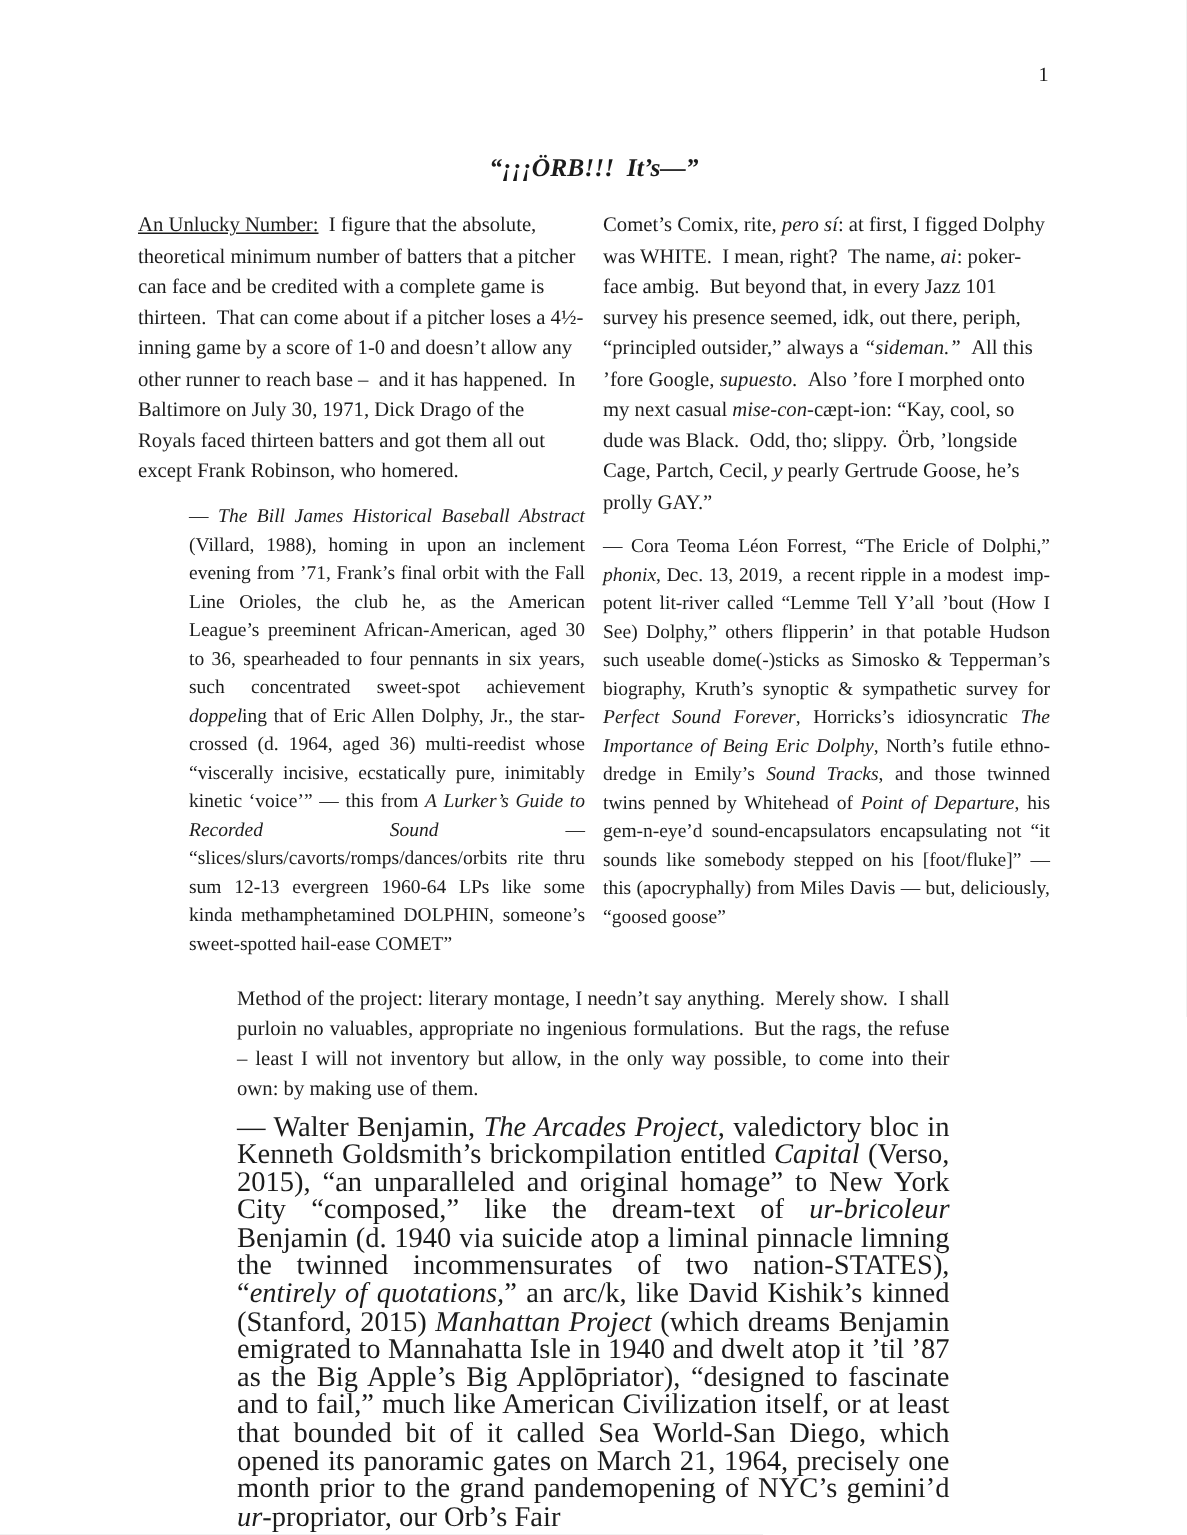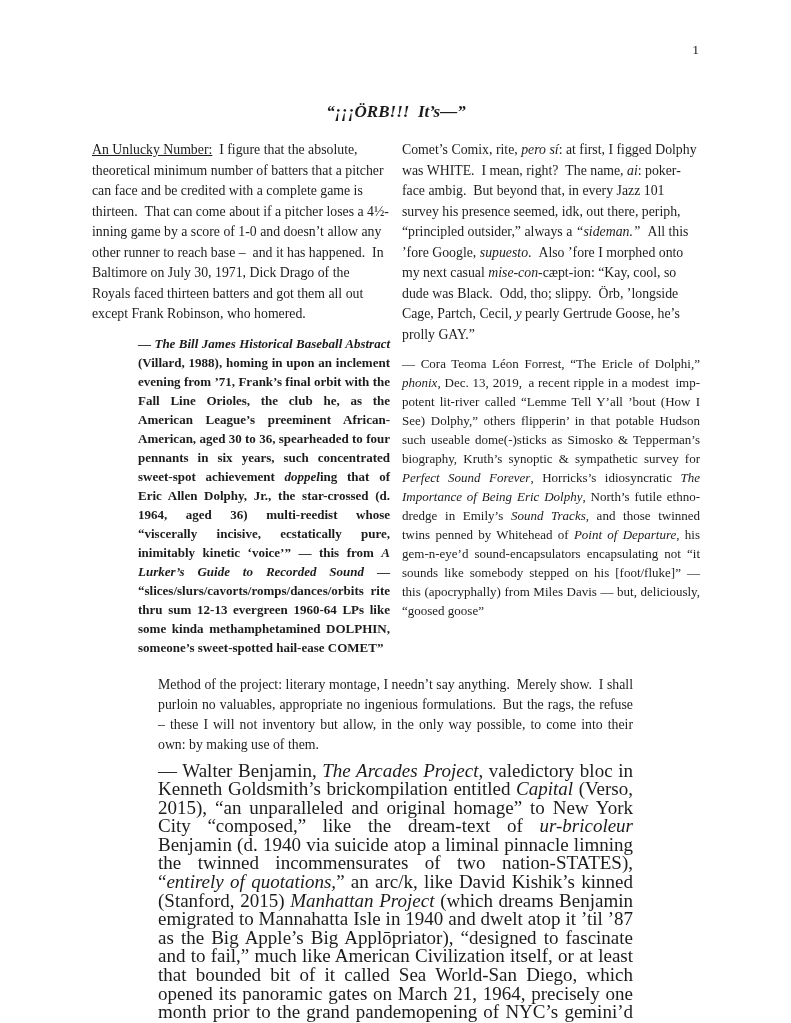--- a/index.html
+++ b/index.html
@@ -45,21 +45,21 @@
     line-height: 20.5px;
   }
   .align-left  { text-align: left; }
   .align-right { text-align: left; }
   .citation {
     margin: 9px 0 0 0;
     font-size: 13px;
     line-height: 19px;
     text-align: justify;
   }
-  .citation.left-cite  { margin-left: 46px; font-weight: bold; }
+  .citation.left-cite  { margin-left: 34px; }
   .citation.right-cite { }
   .middle {
     margin: 18px 0 0 66px;
     width: 475px;
   }
   .quote {
     margin: 0;
     font-size: 13.8px;
     line-height: 20px;
     text-align: justify;
@@ -89,17 +89,17 @@
         <p class="para align-left"><span class="s-u">An Unlucky Number:</span><span> I figure that the absolute, theoretical minimum number of batters that a pitcher can face and be credited with a complete game is thirteen. That can come about if a pitcher loses a 4½-inning game by a score of 1-0 and doesn’t allow any other runner to reach base – and it has happened. In Baltimore on July 30, 1971, Dick Drago of the Royals faced thirteen batters and got them all out except Frank Robinson, who homered.</span></p>
         <p class="citation left-cite"><span>— </span><span class="s-i">The Bill James Historical Baseball Abstract</span><span> (Villard, 1988), homing in upon an inclement evening from ’71, Frank’s final orbit with the Fall Line Orioles, the club he, as the American League’s preeminent African-American, aged 30 to 36, spearheaded to four pennants in six years, such concentrated sweet-spot achievement </span><span class="s-i">doppel</span><span>ing that of Eric Allen Dolphy, Jr., the star-crossed (d. 1964, aged 36) multi-reedist whose “viscerally incisive, ecstatically pure, inimitably kinetic ‘voice’” — this from </span><span class="s-i">A Lurker’s Guide to Recorded Sound</span><span> — “slices/slurs/cavorts/romps/dances/orbits rite thru sum 12-13 evergreen 1960-64 LPs like some kinda methamphetamined DOLPHIN, someone’s sweet-spotted hail-ease COMET”</span></p>
       </div>
       <div class="col">
         <p class="para align-right"><span>Comet’s Comix, rite, </span><span class="s-i">pero sí</span><span>: at first, I figged Dolphy was WHITE. I mean, right? The name, </span><span class="s-i">ai</span><span>: poker-face ambig. But beyond that, in every Jazz 101 survey his presence seemed, idk, out there, periph, “principled outsider,” always a </span><span class="s-i">“sideman.”</span><span> All this ’fore Google, </span><span class="s-i">supuesto</span><span>. Also ’fore I morphed onto my next casual </span><span class="s-i">mise-con-</span><span>cæpt-ion: “Kay, cool, so dude was Black. Odd, tho; slippy. Örb, ’longside Cage, Partch, Cecil, </span><span class="s-i">y</span><span> pearly Gertrude Goose, he’s prolly GAY.”</span></p>
         <p class="citation right-cite"><span>— Cora Teoma Léon Forrest, “The Ericle of Dolphi,” </span><span class="s-i">phonix</span><span>, Dec. 13, 2019, a recent ripple in a modest imp-potent lit-river called “Lemme Tell Y’all ’bout (How I See) Dolphy,” others flipperin’ in that potable Hudson such useable dome(-)sticks as Simosko &amp; Tepperman’s biography, Kruth’s synoptic &amp; sympathetic survey for </span><span class="s-i">Perfect Sound Forever</span><span>, Horricks’s idiosyncratic </span><span class="s-i">The Importance of Being Eric Dolphy</span><span>, North’s futile ethno-dredge in Emily’s </span><span class="s-i">Sound Tracks</span><span>, and those twinned twins penned by Whitehead of </span><span class="s-i">Point of Departure</span><span>, his gem-n-eye’d sound-encapsulators encapsulating not “it sounds like somebody stepped on his [foot/fluke]” — this (apocryphally) from Miles Davis — but, deliciously, “goosed goose”</span></p>
       </div>
     </div>
 
     <div class="middle">
-      <p class="quote"><span>Method of the project: literary montage, I needn’t say anything. Merely show. I shall purloin no valuables, appropriate no ingenious formulations. But the rags, the refuse – these I will not inventory but allow, in the only way possible, to come into their own: by making use of them.</span></p>
+      <p class="quote"><span>Method of the project: literary montage, I needn’t say anything. Merely show. I shall purloin no valuables, appropriate no ingenious formulations. But the rags, the refuse – least I will not inventory but allow, in the only way possible, to come into their own: by making use of them.</span></p>
       <p class="attribution"><span>— Walter Benjamin, </span><span class="s-i">The Arcades Project</span><span>, valedictory bloc in Kenneth Goldsmith’s brickompilation entitled </span><span class="s-i">Capital</span><span> (Verso, 2015), “an unparalleled and original homage” to New York City “composed,” like the dream-text of </span><span class="s-i">ur-bricoleur</span><span> Benjamin (d. 1940 via suicide atop a liminal pinnacle limning the twinned incommensurates of two nation-STATES), “</span><span class="s-i">entirely of quotations,</span><span>” an arc/k, like David Kishik’s kinned (Stanford, 2015) </span><span class="s-i">Manhattan Project</span><span> (which dreams Benjamin emigrated to Mannahatta Isle in 1940 and dwelt atop it ’til ’87 as the Big Apple’s Big Applōpriator), “designed to fascinate and to fail,” much like American Civilization itself, or at least that bounded bit of it called Sea World-San Diego, which opened its panoramic gates on March 21, 1964, precisely one month prior to the grand pandemopening of NYC’s gemini’d </span><span class="s-i">ur</span><span>-propriator, our Orb’s Fair</span></p>
     </div>
   </div>
 </div>
 
 </body></html>

